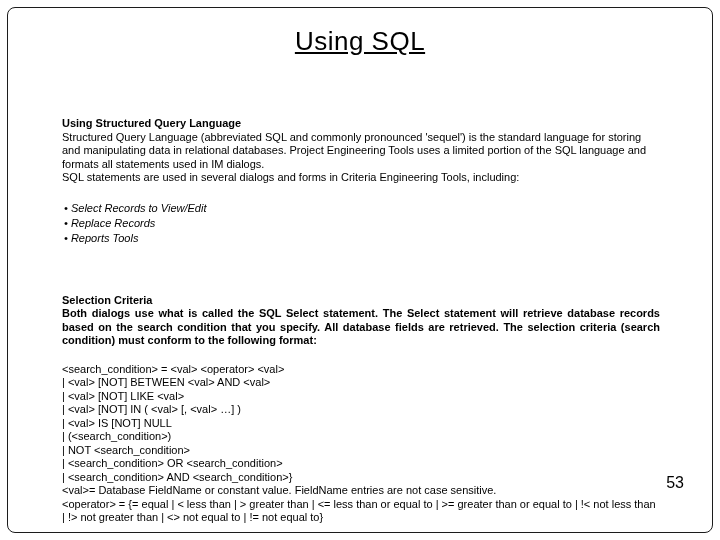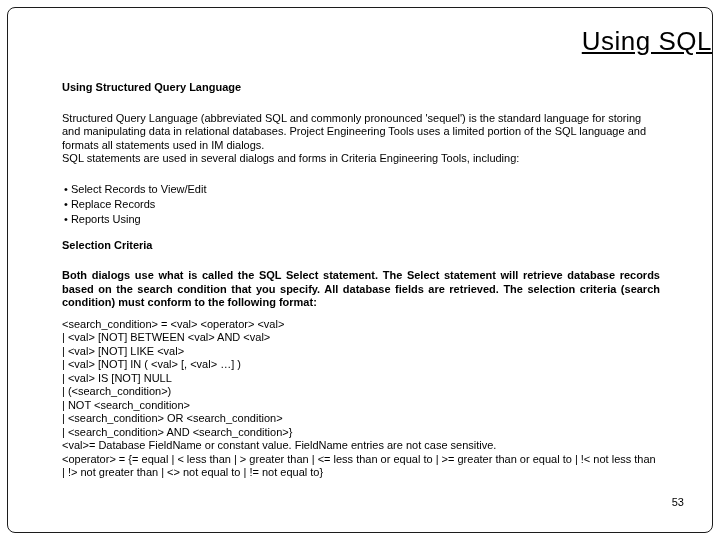--- a/index.html
+++ b/index.html
@@ -17,62 +17,63 @@
   .slide {
     position: absolute;
     inset: 7px;
     border: 1px solid #1c1c1c;
     border-radius: 8px;
     background: #ffffff;
     overflow: hidden;
   }
   .title {
     margin: 18px 0 0 0;
-    text-align: right;
+    text-align: center;
     font-size: 26px;
     font-weight: 400;
     text-decoration: underline;
     letter-spacing: 0.5px;
   }
   .content {
     padding: 24px 52px 0 54px;
     font-size: 11px;
     line-height: 13.5px;
   }
   .section-heading {
     font-weight: bold;
     font-size: 11px;
+    margin-top: 36px;
   }
   .para {
-    margin-top: 17px;
   }
   .para div {
     min-height: 13.5px;
   }
   .justified {
     text-align: justify;
     font-weight: bold;
   }
   .bullet-list {
     list-style: none;
     margin: 16px 0 0 0;
     padding: 0 0 0 2px;
+    font-style: italic;
   }
   .bullet-list li {
     line-height: 15px;
   }
   .bullet-list li::before {
     content: "\2022\00a0";
   }
   .spacer-lg { height: 12px; }
   .page-number {
     position: absolute;
     right: 28px;
-    bottom: 24px;
-    font-size: 11px;
+    bottom: 40px;
+    font-size: 16px;
   }
 </style>
 </head>
 <body>
 
 <div class="slide">
 
   <h1 class="title">Using SQL</h1>
 
   <div class="content">
@@ -80,30 +81,30 @@
     <div class="section-heading">Using Structured Query Language</div>
 
     <div class="para">
         <div>Structured Query Language (abbreviated SQL and commonly pronounced 'sequel') is the standard language for storing and manipulating data in relational databases. Project Engineering Tools uses a limited portion of the SQL language and formats all statements used in IM dialogs.</div>
         <div>SQL statements are used in several dialogs and forms in Criteria Engineering Tools, including:</div>
       </div>
 
     <ul class="bullet-list">
         <li>Select Records to View/Edit</li>
         <li>Replace Records</li>
-        <li>Reports Using</li>
+        <li>Reports Tools</li>
       </ul>
 
     <div class="spacer-lg"></div>
 
     <div class="section-heading">Selection Criteria</div>
 
     <div class="para justified">Both dialogs use what is called the SQL Select statement. The Select statement will retrieve database records based on the search condition that you specify. All database fields are retrieved. The selection criteria (search condition) must conform to the following format:</div>
 
-    <div class="para" style="margin-top:8px;">
+    <div class="para" style="margin-top:15px;">
         <div>&lt;search_condition&gt; = &lt;val&gt; &lt;operator&gt; &lt;val&gt;</div>
         <div>| &lt;val&gt; [NOT] BETWEEN &lt;val&gt; AND &lt;val&gt;</div>
         <div>| &lt;val&gt; [NOT] LIKE &lt;val&gt;</div>
         <div>| &lt;val&gt; [NOT] IN ( &lt;val&gt; [, &lt;val&gt; …] )</div>
         <div>| &lt;val&gt; IS [NOT] NULL</div>
         <div>| (&lt;search_condition&gt;)</div>
         <div>| NOT &lt;search_condition&gt;</div>
         <div>| &lt;search_condition&gt; OR &lt;search_condition&gt;</div>
         <div>| &lt;search_condition&gt; AND &lt;search_condition&gt;}</div>
         <div>&lt;val&gt;= Database FieldName or constant value. FieldName entries are not case sensitive.</div>

